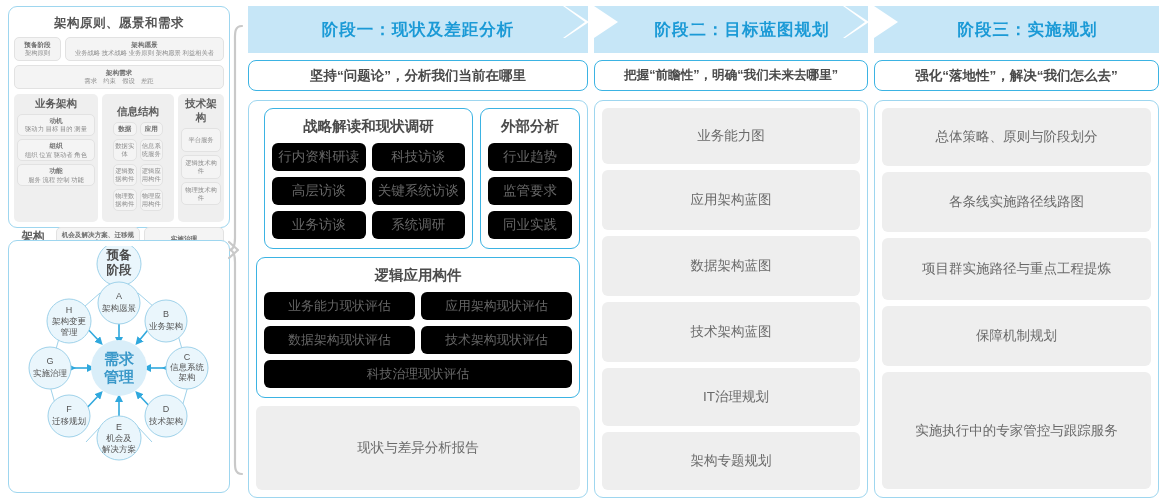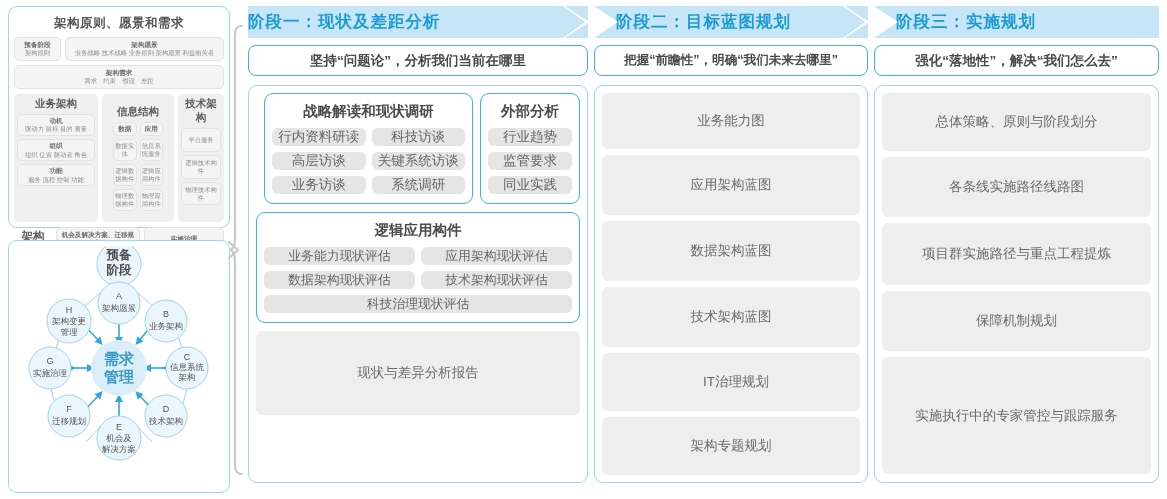--- a/index.html
+++ b/index.html
@@ -39,22 +39,22 @@
   
   #bracket{position:absolute;left:228px;top:24px;width:24px;height:452px;}
 
   
   .phase-col{position:absolute;top:6px;}
   #phase1{left:248px;width:340px;}
   #phase2{left:594px;width:274px;}
   #phase3{left:874px;width:285px;}
 
   .banner{
-    position:relative;height:32px;background:#c6e6f7;
-    display:flex;align-items:center;justify-content:flex-start;
+    position:relative;height:47px;background:#c6e6f7;
+    display:flex;align-items:center;justify-content:center;
     color:#1b9ad6;font-size:16.5px;font-weight:bold;letter-spacing:1px;
   }
   .banner .chev{
     position:absolute;right:-1px;top:0;width:26px;height:32px;
     background:#fff;
     clip-path:polygon(0 0,2px 0,26px 16px,2px 32px,0 32px,22px 16px);
   }
   .banner.with-notch{padding-left:22px;}
   .banner .notch{
     position:absolute;left:0;top:0;width:24px;height:32px;background:#fff;
@@ -75,23 +75,23 @@
 
   .subpanel{
     border:1.3px solid #3bb3e3;border-radius:9px;background:#fff;
     box-sizing:border-box;padding:7px 7px 3px 7px;
   }
   .sp-title{
     text-align:center;font-size:14.5px;font-weight:bold;color:#4b4b4b;
     margin:1px 0 7px 0;
   }
   .chip{
-    background:#e5e5e5;border-radius:6px;
+    background:#000000;border-radius:6px;
     display:flex;align-items:center;justify-content:center;
-    font-size:13.5px;color:#666;height:18px;margin-bottom:6px;
+    font-size:13.5px;color:#666;height:28px;margin-bottom:6px;
     box-sizing:border-box;text-align:center;
   }
   .chip.sm{font-size:12.8px;}
   .grid2{display:flex;gap:6px;}
   .grid2 > .chip{flex:1;}
 
   .listchip{
     background:#eeeeee;border-radius:6px;
     display:flex;align-items:center;justify-content:center;
     font-size:13.5px;color:#6a6a6a;margin-bottom:6px;box-sizing:border-box;

